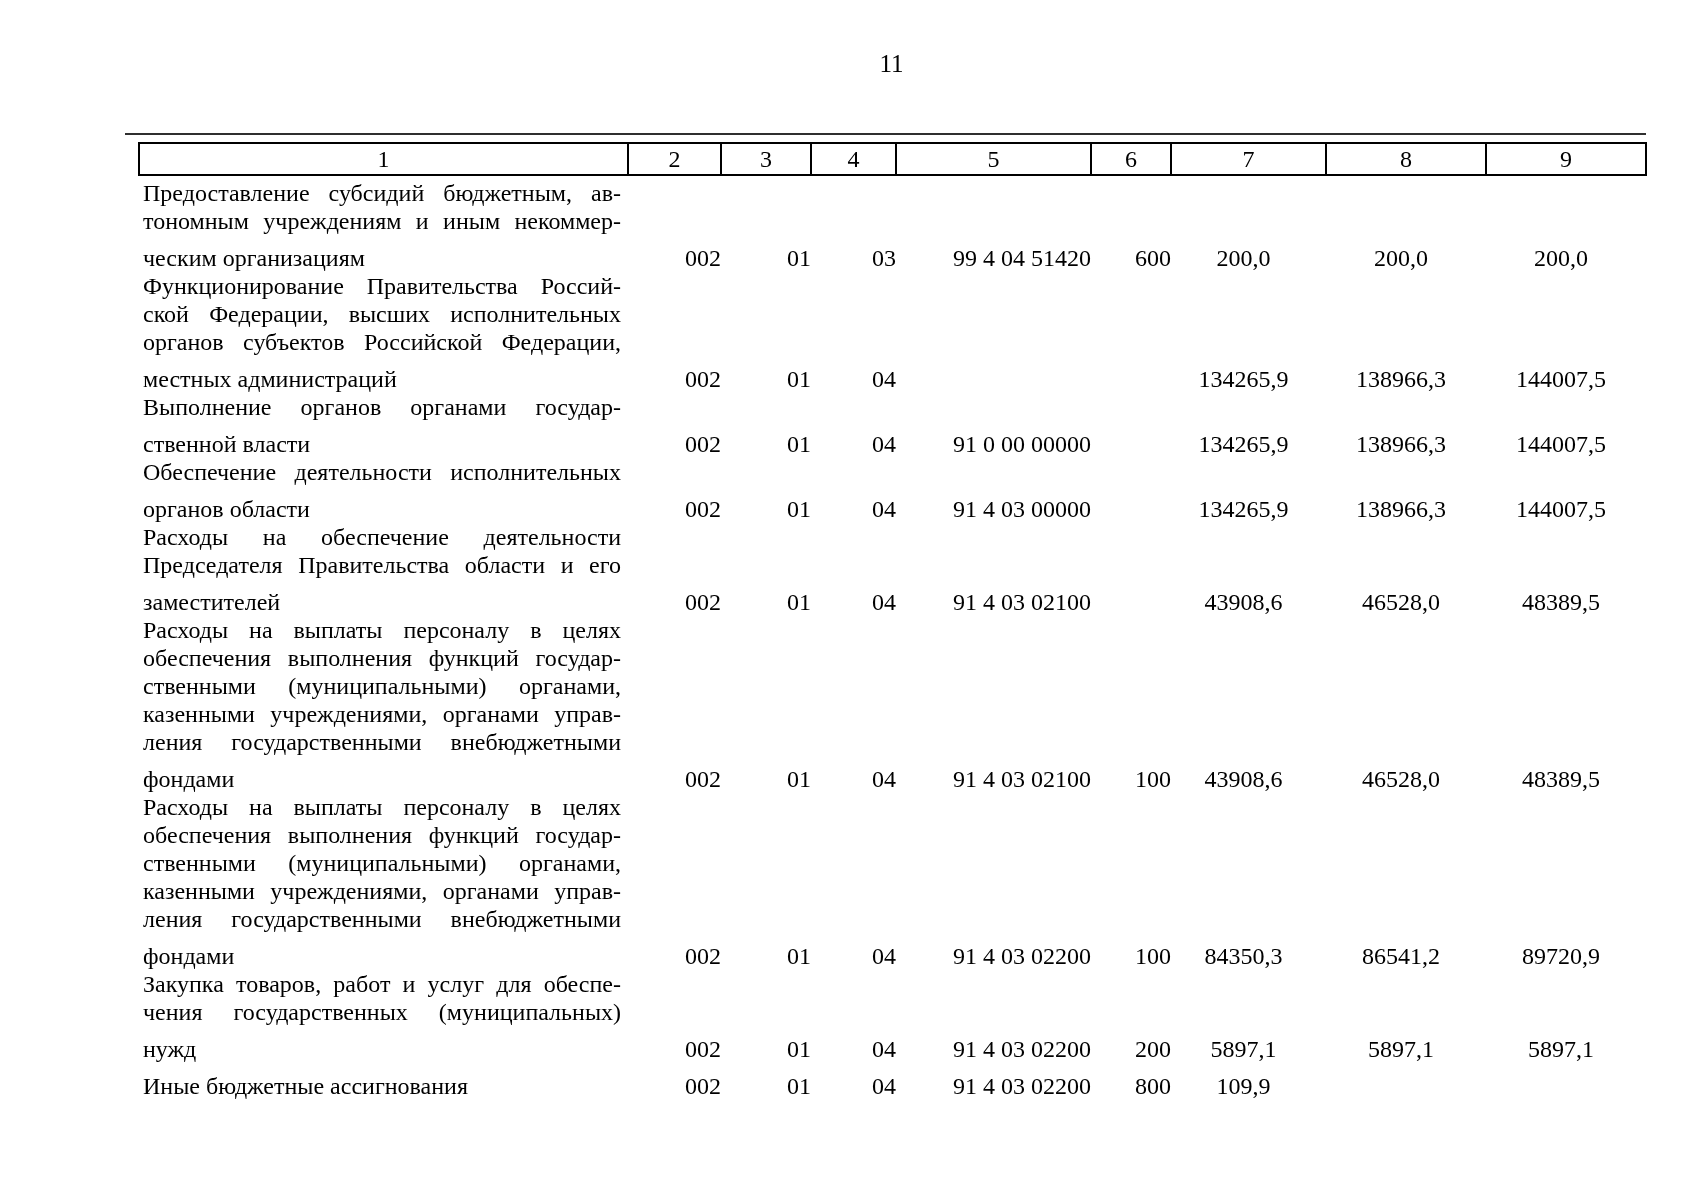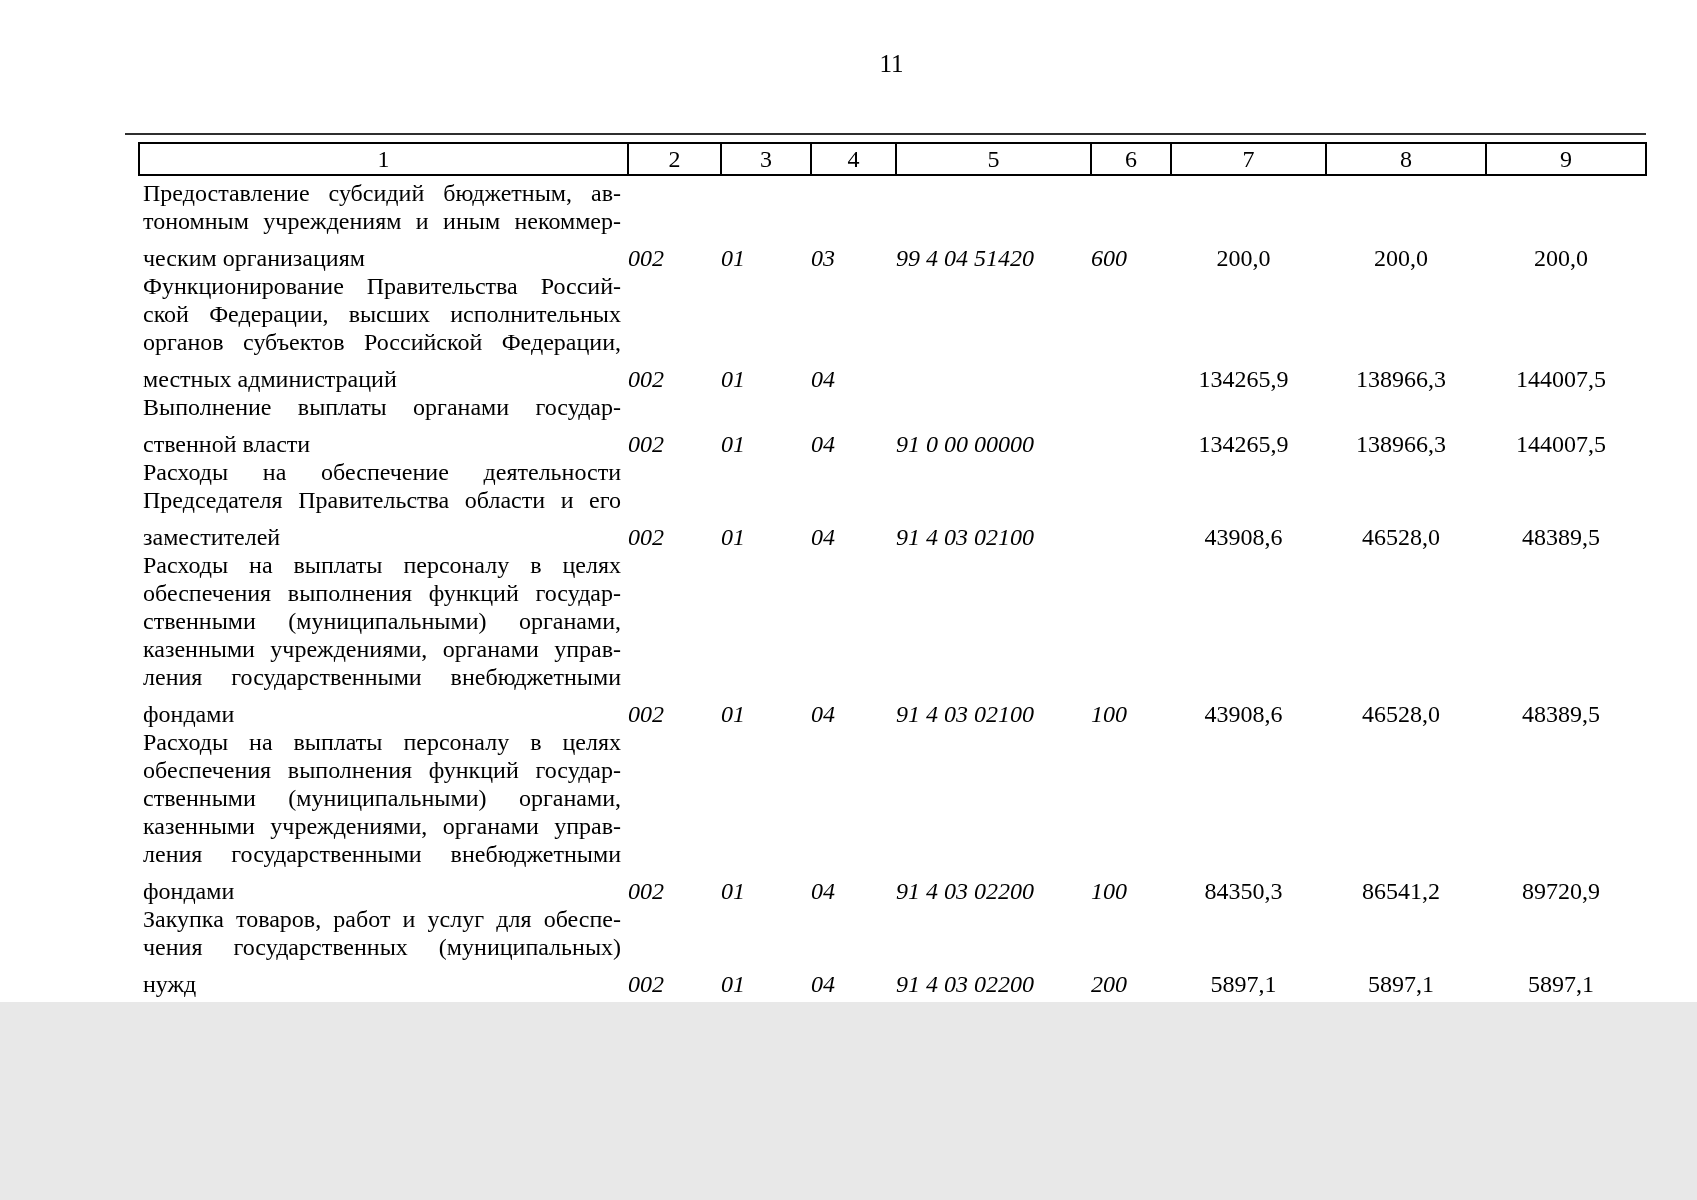--- a/index.html
+++ b/index.html
@@ -1,17 +1,17 @@
 <!DOCTYPE html>
 <html><head>
 <meta charset="utf-8">
 <style>
   html,body { margin:0; padding:0; background:#e8e8e8; }
   .page {
-    position:relative; width:1697px; height:1002px; background:#ffffff;
+    position:relative; width:1697px; height:1200px; background:#ffffff;
     font-family:"Liberation Serif","DejaVu Serif",serif; color:#000;
     overflow:hidden; margin:0 auto;
   }
   .pagenum {
     position:absolute; top:50px; left:138px; width:1507px;
     text-align:center; font-size:25px; line-height:28px;
   }
   .topline {
     position:absolute; left:125px; top:133px; width:1521px; height:2px;
     background:#2f2f2f;
@@ -25,21 +25,21 @@
   col.w4 { width:85px; }  col.w5 { width:195px; } col.w6 { width:80px; }
   col.w7 { width:155px; } col.w8 { width:160px; } col.w9 { width:160px; }
   thead th {
     border:2px solid #000; font-weight:normal; height:30px; padding:0;
     text-align:center; font-size:24px; background:#fff;
   }
   tbody { }
   tbody td { vertical-align:bottom; padding:0; }
   tbody tr:first-child td { padding-top:3px; }
   td.name { padding-left:4px; padding-right:7px; }
-  td.c { text-align:left;font-style:italic; }
+  td.c { text-align:right; }
   td.r { text-align:center; padding-right:10px; }
   .jl { text-align:justify; text-align-last:justify; }
   .ll { text-align:left;margin-top:9px; }
 </style>
 </head>
 <body>
 
 <div class="page">
   <div class="pagenum">11</div>
   <div class="topline"></div>
@@ -96,27 +96,41 @@
             <td class="c">01</td>
             <td class="c">04</td>
             <td class="c"></td>
             <td class="c"></td>
             <td class="r">134265,9</td>
             <td class="r">138966,3</td>
             <td class="r">144007,5</td>
           </tr>
           <tr>
             <td class="name">
-              <div class="jl">Выполнение выплаты органами государ-</div>
+              <div class="jl">Выполнение органов органами государ-</div>
               <div class="ll">ственной власти</div>
             </td>
             <td class="c">002</td>
             <td class="c">01</td>
             <td class="c">04</td>
             <td class="c">91 0 00 00000</td>
+            <td class="c"></td>
+            <td class="r">134265,9</td>
+            <td class="r">138966,3</td>
+            <td class="r">144007,5</td>
+          </tr>
+          <tr>
+            <td class="name">
+              <div class="jl">Обеспечение деятельности исполнительных</div>
+              <div class="ll">органов области</div>
+            </td>
+            <td class="c">002</td>
+            <td class="c">01</td>
+            <td class="c">04</td>
+            <td class="c">91 4 03 00000</td>
             <td class="c"></td>
             <td class="r">134265,9</td>
             <td class="r">138966,3</td>
             <td class="r">144007,5</td>
           </tr>
           <tr>
             <td class="name">
               <div class="jl">Расходы на обеспечение деятельности</div>
               <div class="jl">Председателя Правительства области и его</div>
               <div class="ll">заместителей</div>

